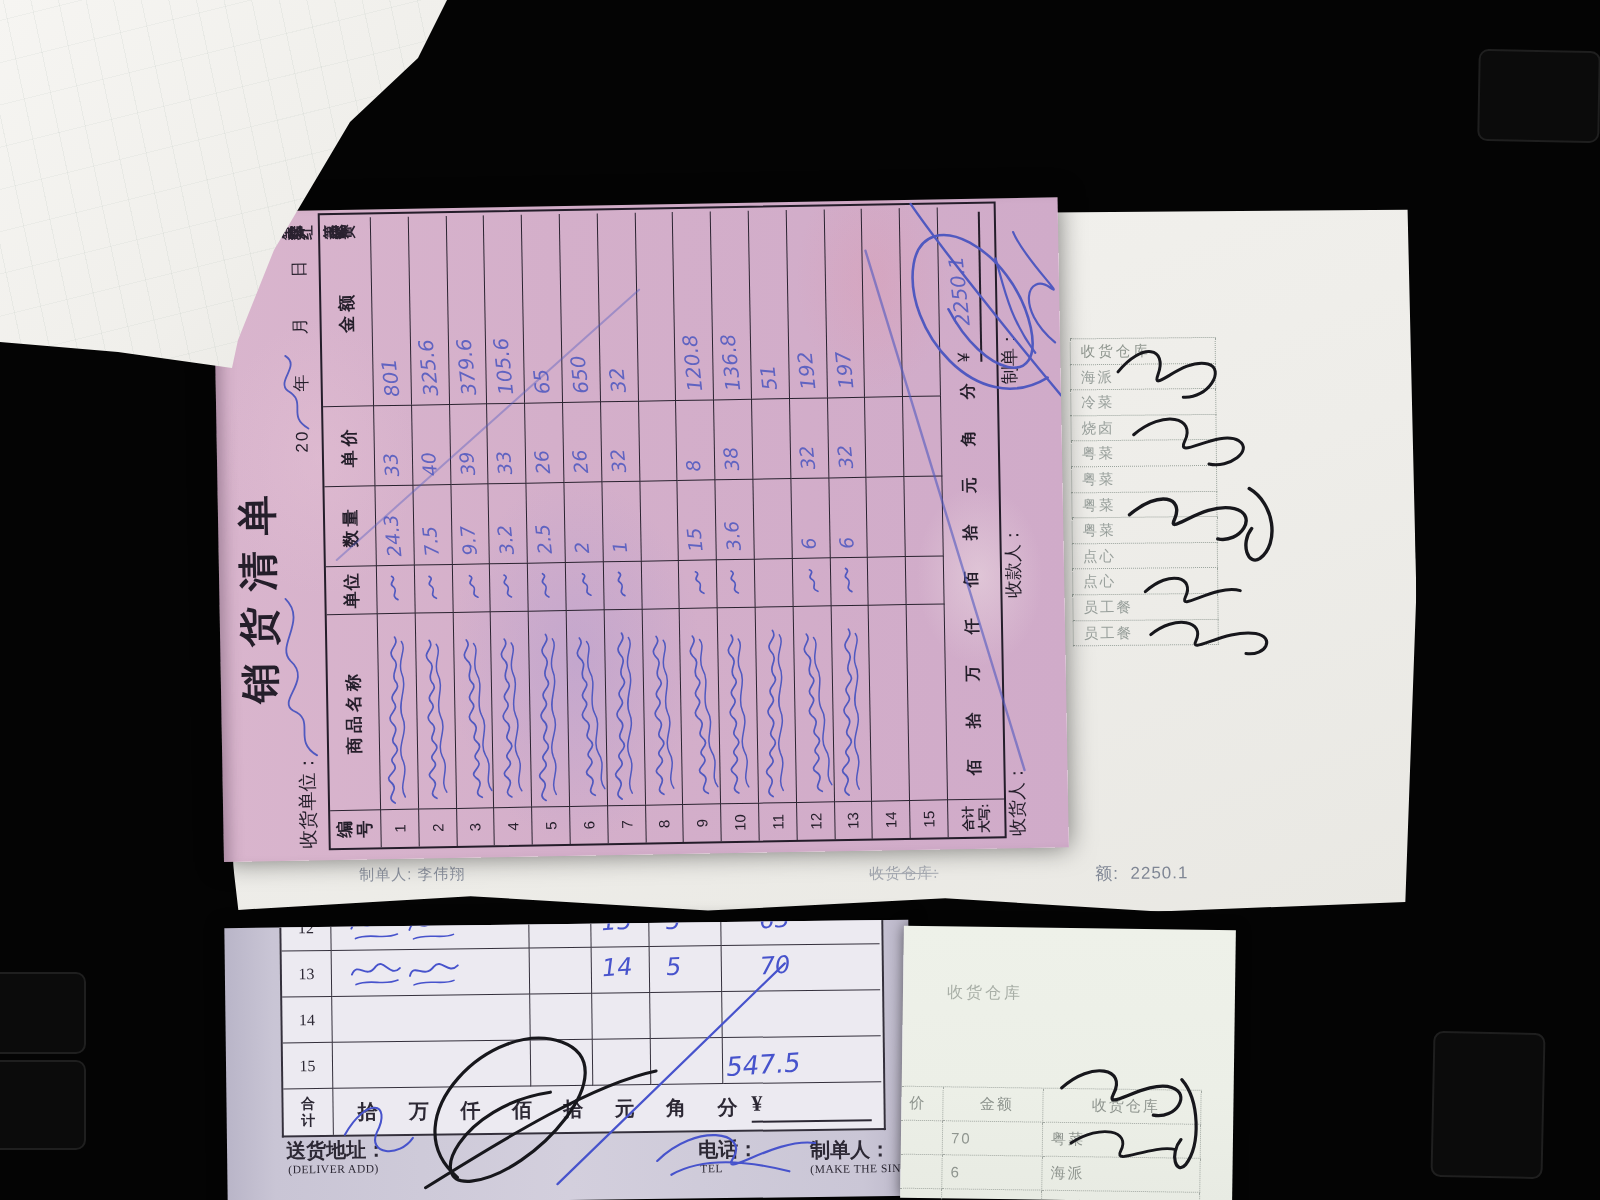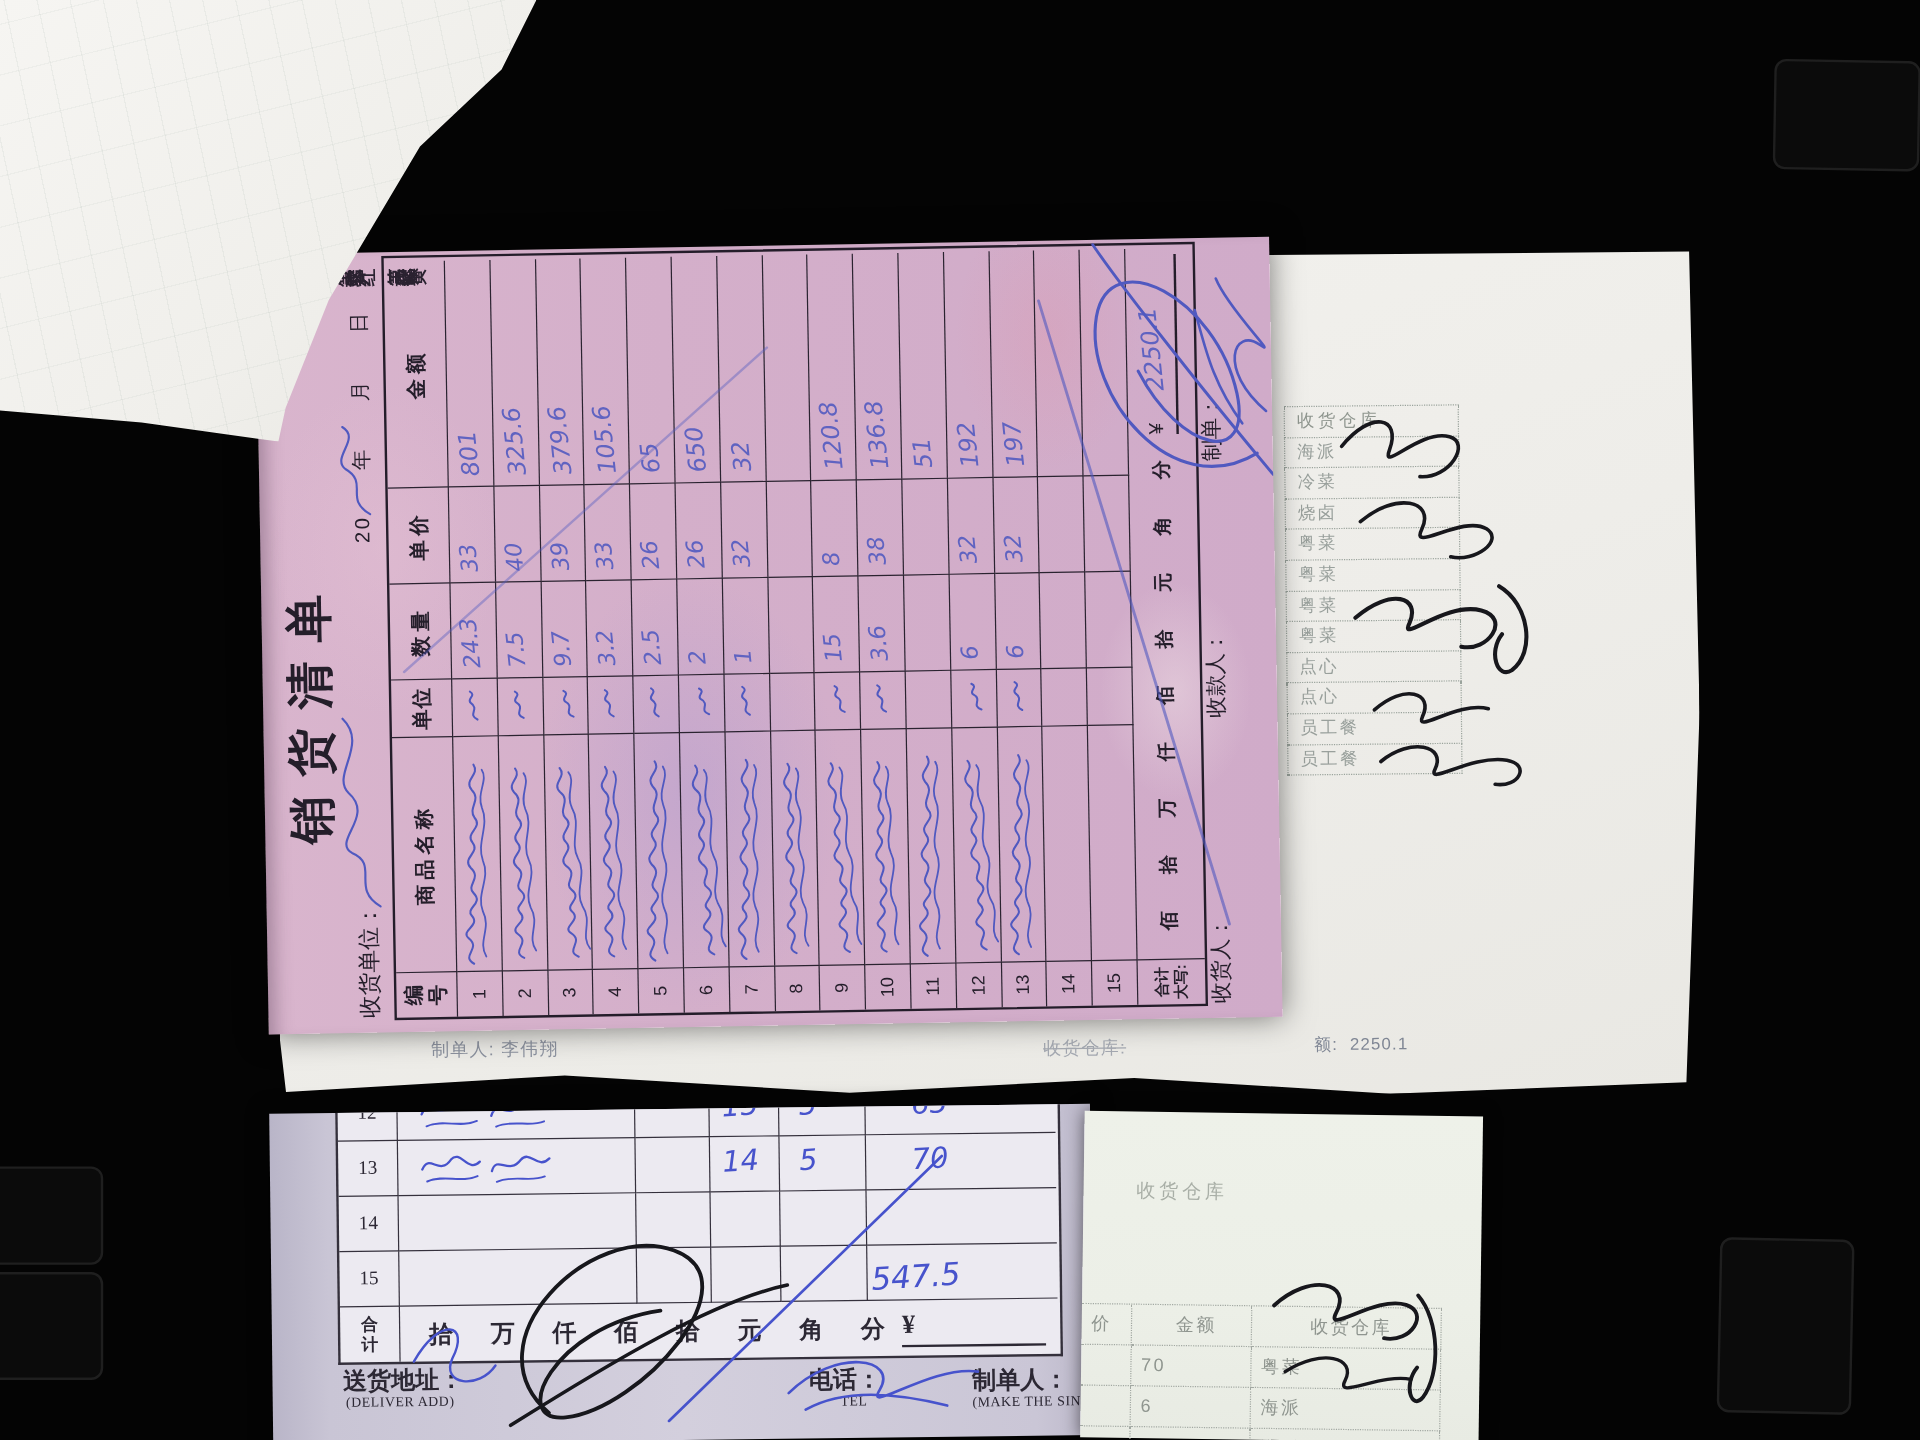--- a/index.html
+++ b/index.html
@@ -128,21 +128,21 @@
 <div class="key" style="left:-12px;top:1060px;width:94px;height:86px"></div>
 <div class="key" style="left:1432px;top:1032px;width:108px;height:142px;transform:rotate(1.2deg)"></div>
 
 <div id="sheet-main">
   <span class="strip-label" style="left:126px;top:648px;">
     <span>制单人:</span> <span>李伟翔</span></span>
   <span class="strip-label" style="left:352px;top:674px;margin-top:48px;">
     <span>审核人:</span></span>
   <span class="strip-label" style="left:636px;top:652px;opacity:.75;text-decoration:line-through;">
     <span>收货仓库:</span></span>
-  <span class="strip-label" style="left:862px;top:652px;font-size:14px;color:#7f8694;">
+  <span class="strip-label" style="left:862px;top:652px;font-size:17px;color:#7f8694;">
     <span>额:</span>&nbsp; <span>2250.1</span></span>
 
   <div id="wslip">
     <div class="wrow hdr">收货仓库</div>
     <div>
 
     <div class="wrow"><span>海派</span></div>
           <div class="wrow"><span>冷菜</span></div>
           <div class="wrow"><span>烧卤</span></div>
           <div class="wrow"><span>粤菜</span></div>
@@ -687,21 +687,21 @@
               <span>角</span>
               <span>分</span>
             </div>
         <div class="yen"><span>¥</span></div>
       </div>
     </div>
   </div>
   <div class="r2foot">
     <span class="lab" style="left:4px;top:0">送货地址：</span>
     <span class="sub" style="left:6px;top:26px">(DELIVER ADD)</span>
-    <span class="lab" style="left:392px;top:4px">电话：</span>
+    <span class="lab" style="left:416px;top:4px">电话：</span>
     <span class="sub" style="left:418px;top:30px">TEL</span>
     <span class="lab" style="left:528px;top:6px">制单人：</span>
     <span class="sub" style="left:528px;top:32px">(MAKE THE SINGLE)</span>
   </div>
   <span class="r2ink" style="left:500px;top:128px;font-size:26px">547.5</span>
   <svg width="684" height="276" viewBox="0 0 684 276" style="position:absolute;left:0;top:0;pointer-events:none">
     <path class="bl2" stroke-width="2.2" d="M560 42 L330 260"></path>
     <path class="bk" stroke-width="3.2" d="M230 252 C162 192 268 92 336 118 C404 144 306 250 244 256 C196 260 234 180 324 168"></path>
     <path class="bk" stroke-width="3" d="M198 262 C280 212 368 160 430 148"></path>
     <path class="bl2" stroke-width="2.2" d="M430 238 C470 200 522 210 506 236 C492 258 548 216 588 222 M444 252 C480 232 532 242 562 250"></path>

